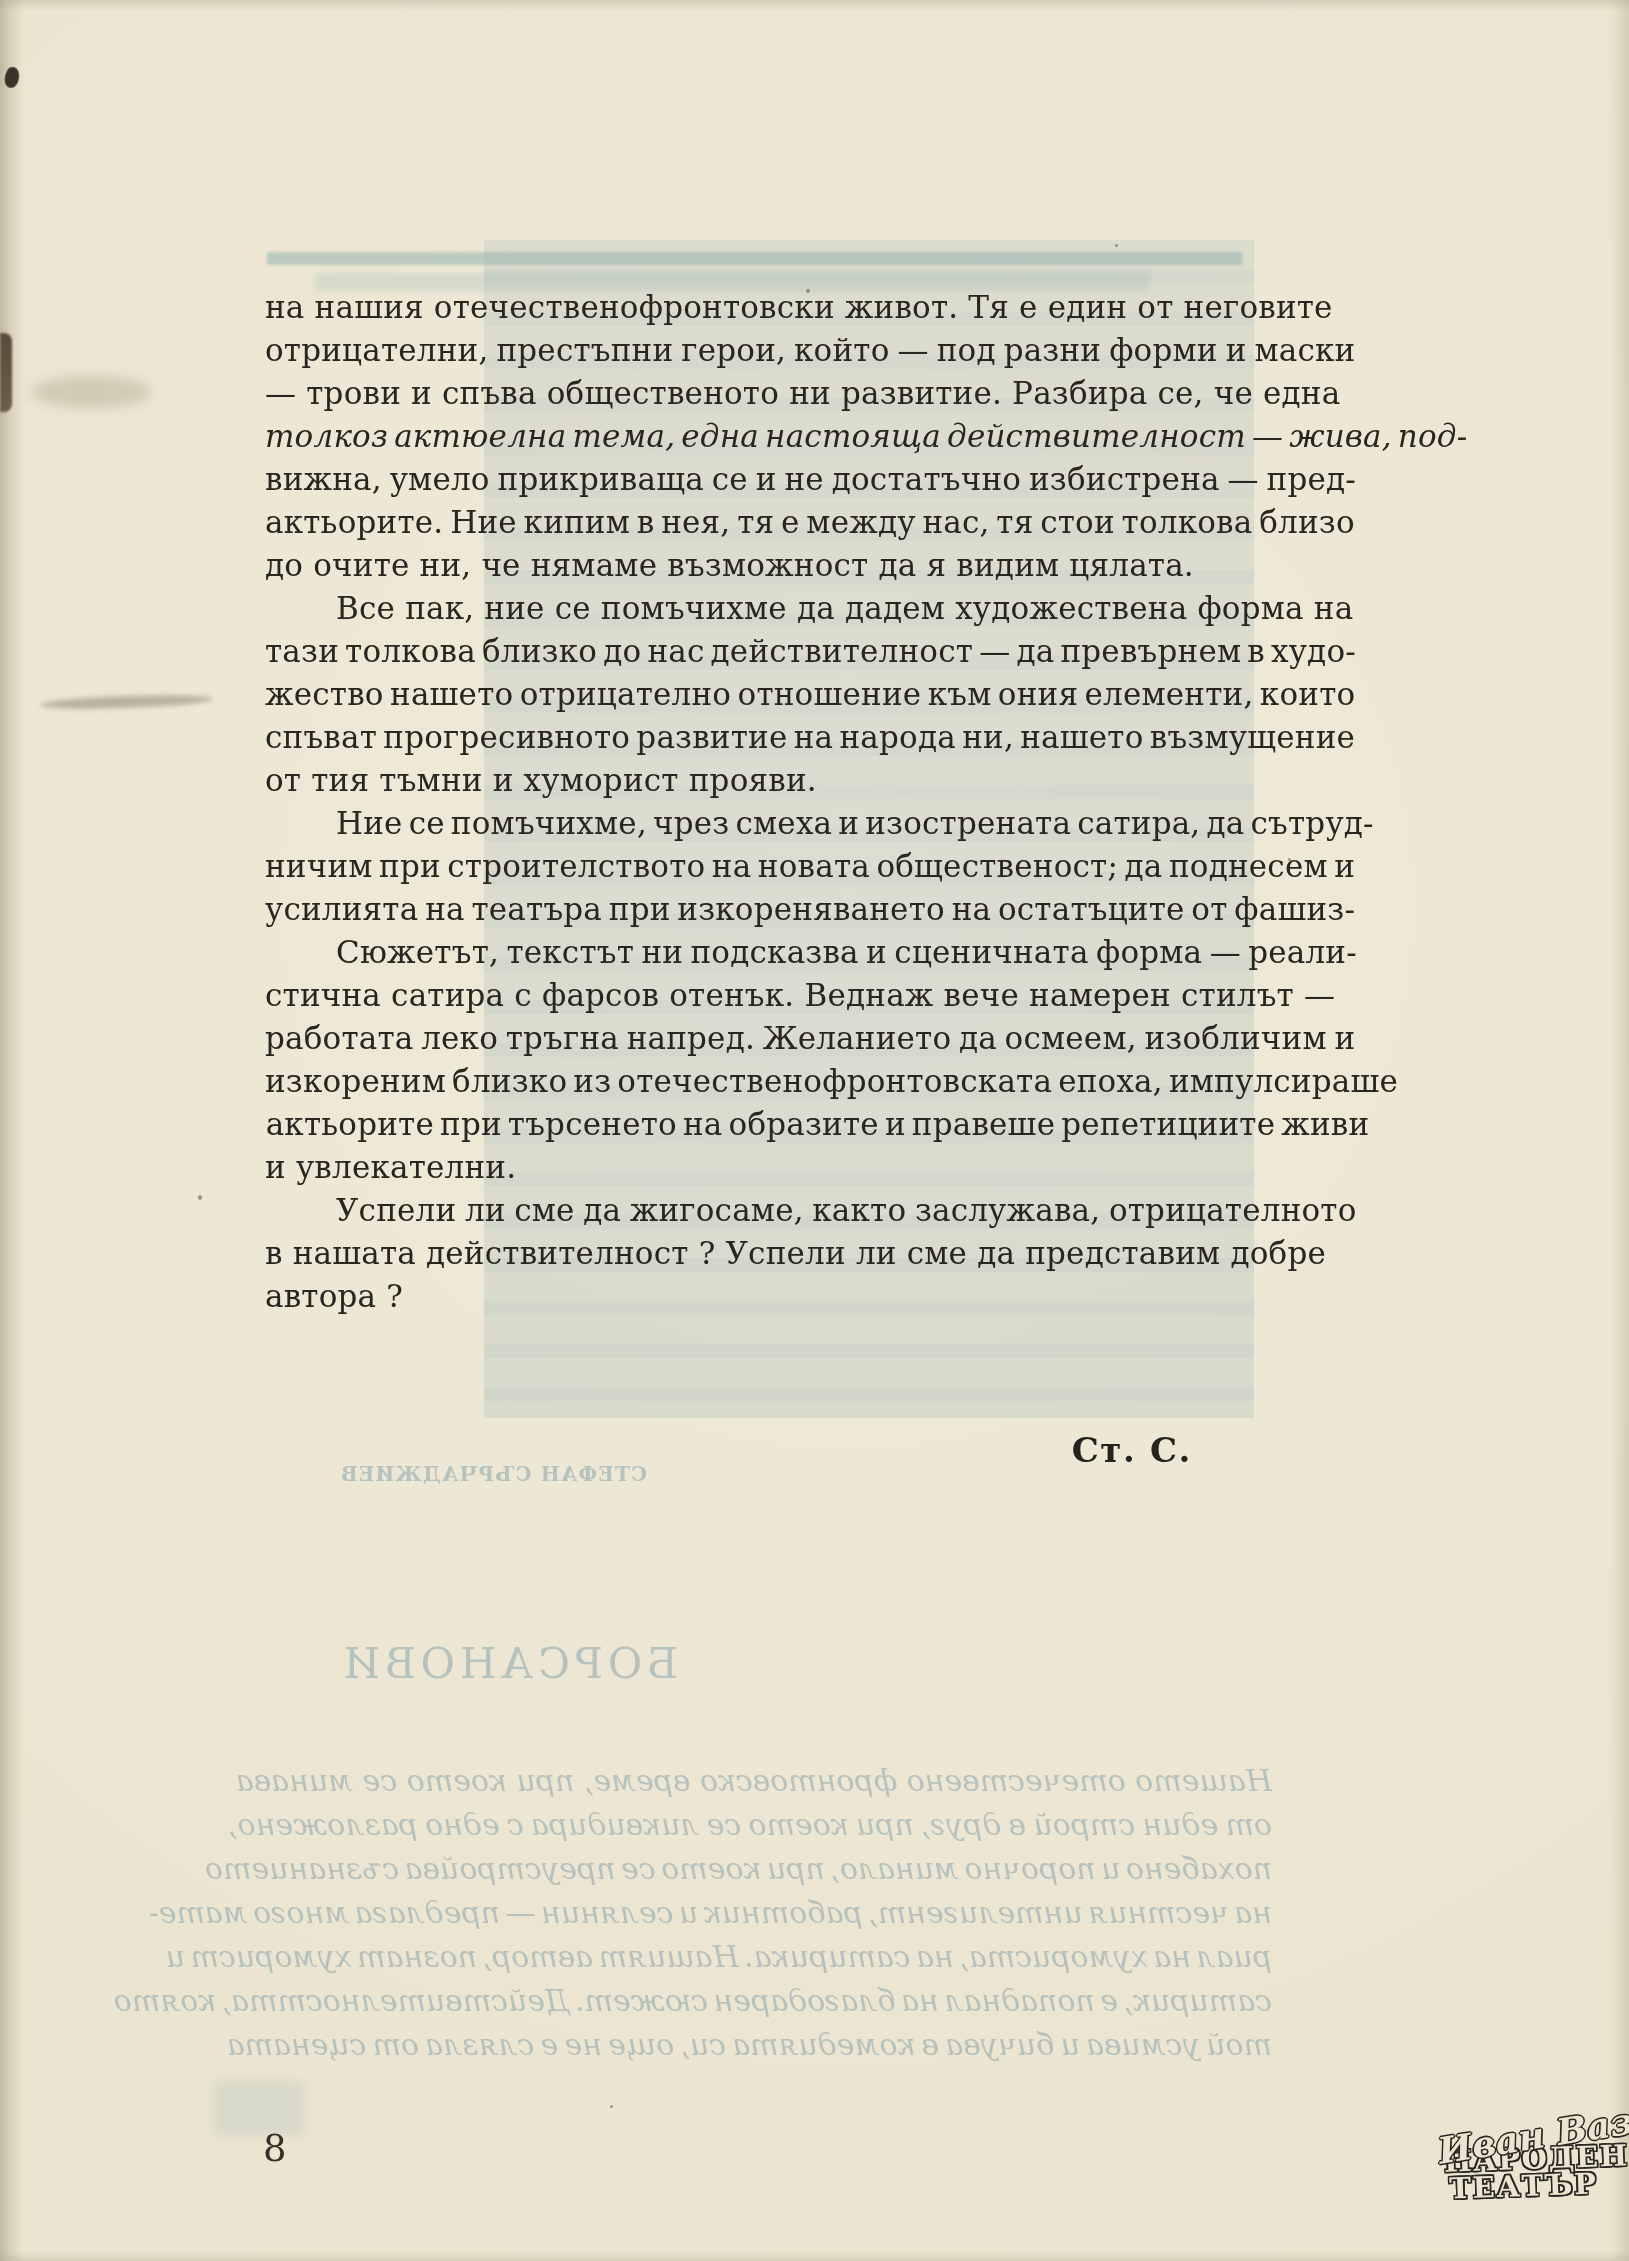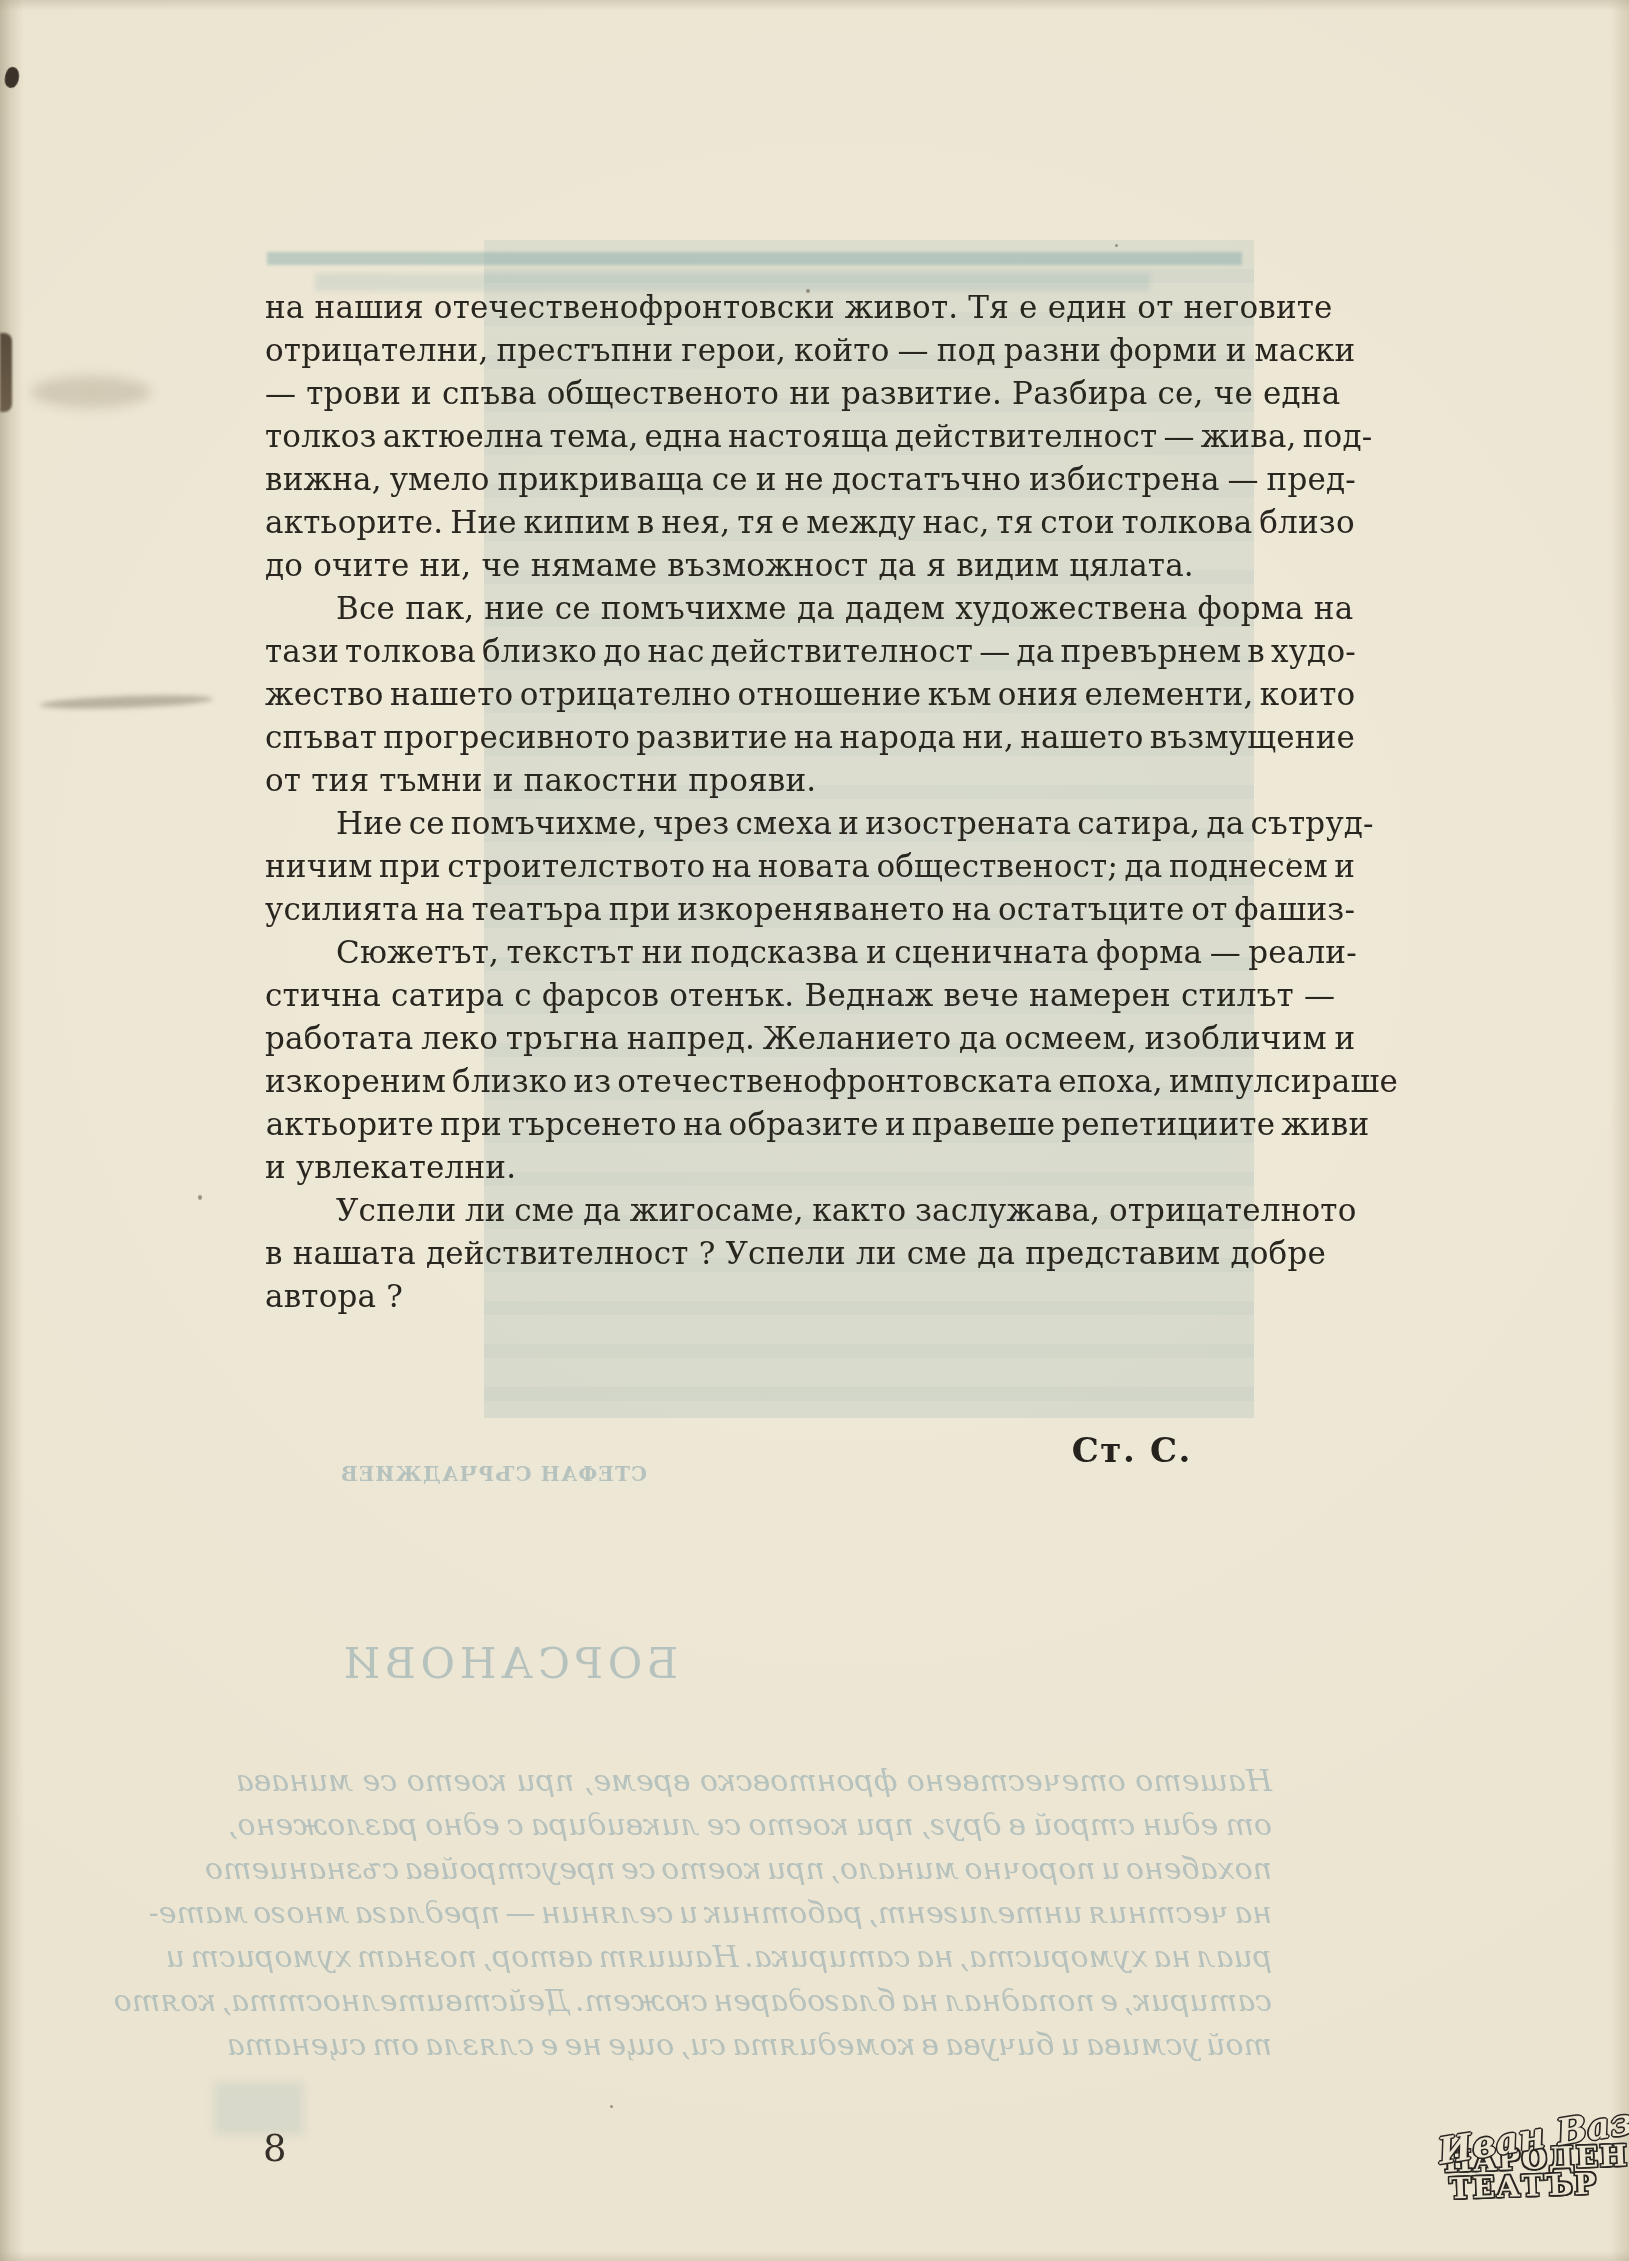--- a/index.html
+++ b/index.html
@@ -91,29 +91,29 @@
   <div class="speck" style="left:806px;top:289px;width:4px;height:4px;"></div>
   <div class="speck" style="left:1115px;top:244px;width:3.2px;height:3.2px;"></div>
   <div class="speck" style="left:198px;top:1195px;width:4px;height:4.8px;"></div>
   <div class="speck" style="left:1288px;top:858px;width:3.2px;height:3.2px;"></div>
   <div class="speck" style="left:610px;top:2105px;width:3.2px;height:3.2px;"></div>
 
   <div class="text-block">
     <div class="line jfit" style="word-spacing: 0px;">на нашия отечественофронтовски живот. Тя е един от неговите</div>
     <div class="line jfit" style="word-spacing: -2.1px;">отрицателни, престъпни герои, който — под разни форми и маски</div>
     <div class="line jfit" style="word-spacing: 0px;">— трови и спъва общественото ни развитие. Разбира се, че една</div>
-    <div class="line jfit" style="word-spacing: -4px;">толкоз актюелна тема, една настояща действителност — жива, под-</div>
+    <div class="line jfit" style="word-spacing: -4px; font-style: italic;">толкоз актюелна тема, една настояща действителност — жива, под-</div>
     <div class="line jfit" style="word-spacing: -2.2px;">вижна, умело прикриваща се и не достатъчно избистрена — пред-</div>
     <div class="line jfit" style="word-spacing: -3.3px;">актьорите. Ние кипим в нея, тя е между нас, тя стои толкова близо</div>
     <div class="line">до очите ни, че нямаме възможност да я видим цялата.</div>
     <div class="line jfit ind" style="word-spacing: 0px;">Все пак, ние се помъчихме да дадем художествена форма на</div>
     <div class="line jfit" style="word-spacing: -4px;">тази толкова близко до нас действителност — да превърнем в худо-</div>
     <div class="line jfit" style="word-spacing: -3.7px;">жество нашето отрицателно отношение към ония елементи, които</div>
     <div class="line jfit" style="word-spacing: -3.8px;">спъват прогресивното развитие на народа ни, нашето възмущение</div>
-    <div class="line">от тия тъмни и пакостни прояви.</div>
+    <div class="line">от тия тъмни и хуморист прояви.</div>
     <div class="line jfit ind" style="word-spacing: -4px;">Ние се помъчихме, чрез смеха и изострената сатира, да сътруд-</div>
     <div class="line jfit" style="word-spacing: -3.6px;">ничим при строителството на новата общественост; да поднесем и</div>
     <div class="line jfit" style="word-spacing: -3.3px;">усилията на театъра при изкореняването на остатъците от фашиз-</div>
     <div class="line jfit ind" style="word-spacing: -2.7px;">Сюжетът, текстът ни подсказва и сценичната форма — реали-</div>
     <div class="line jfit" style="word-spacing: 0px;">стична сатира с фарсов отенък. Веднаж вече намерен стилът —</div>
     <div class="line jfit" style="word-spacing: -2.4px;">работата леко тръгна напред. Желанието да осмеем, изобличим и</div>
     <div class="line jfit" style="word-spacing: -4px;">изкореним близко из отечественофронтовската епоха, импулсираше</div>
     <div class="line jfit" style="word-spacing: -4px; text-align: center;">актьорите при търсенето на образите и правеше репетициите живи</div>
     <div class="line">и увлекателни.</div>
     <div class="line jfit ind" style="word-spacing: -1.5px;">Успели ли сме да жигосаме, както заслужава, отрицателното</div>

